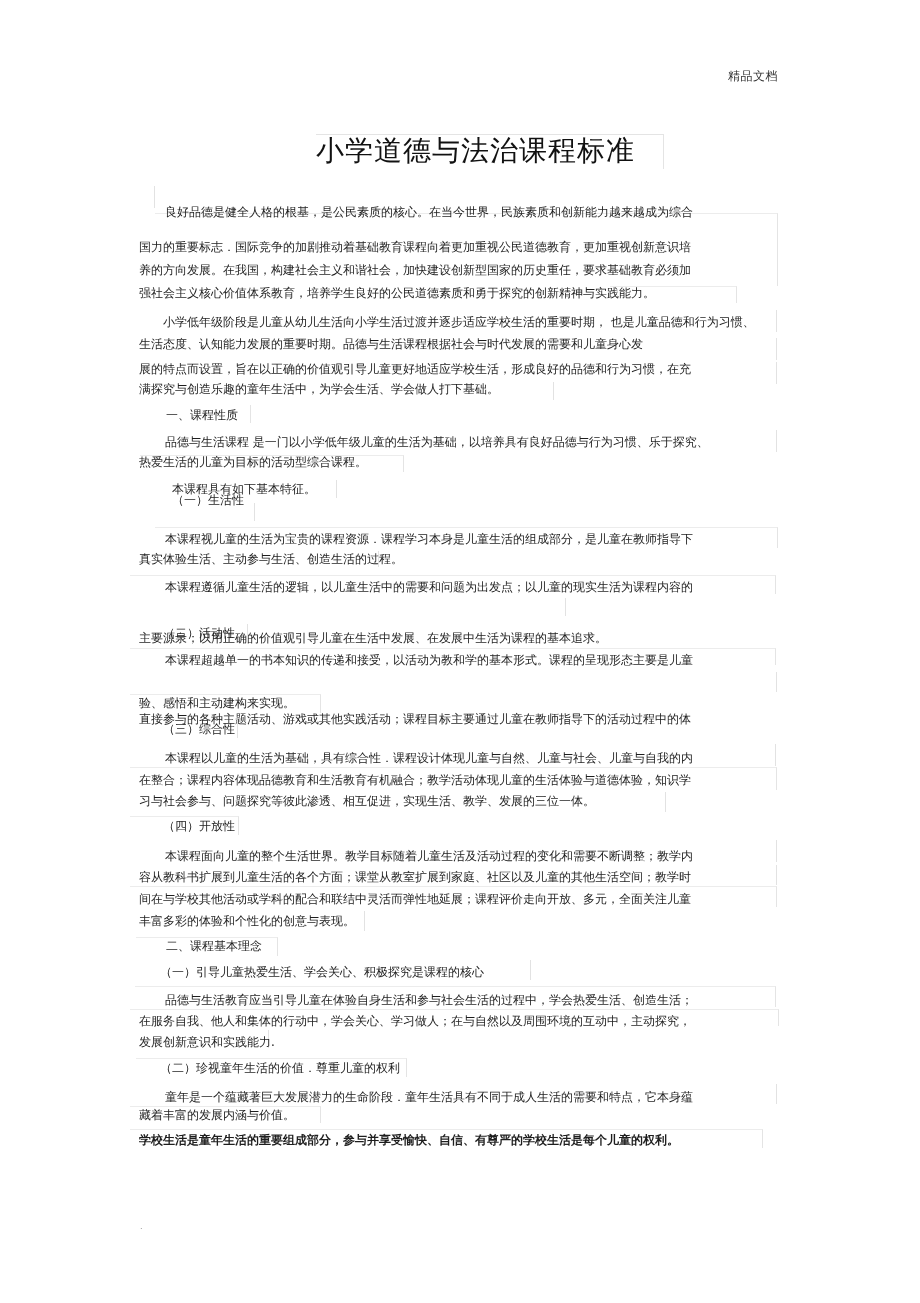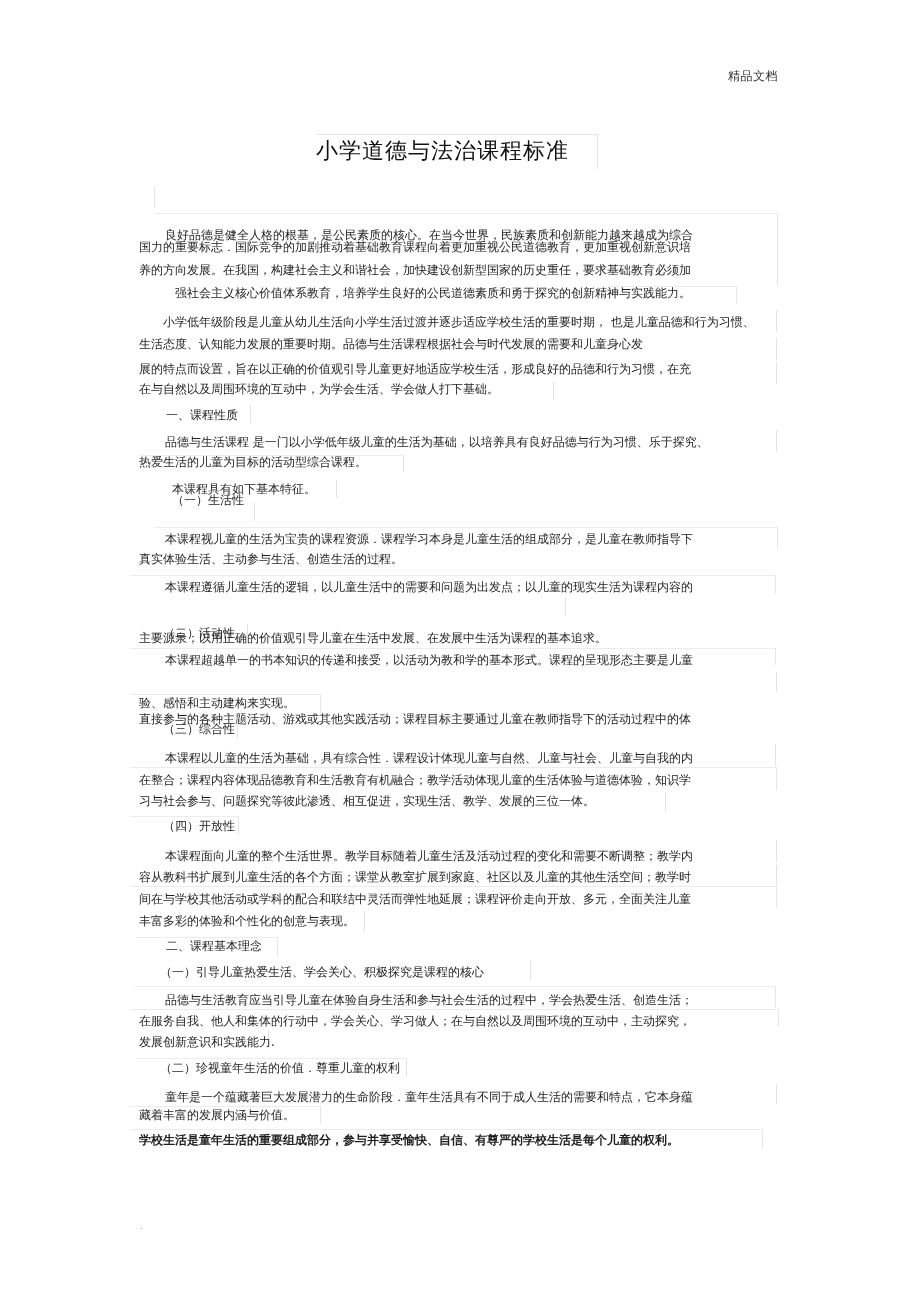--- a/index.html
+++ b/index.html
@@ -1,20 +1,20 @@
 <!DOCTYPE html>
 <html><head>
 <meta charset="utf-8">
 <style>
   html, body { margin: 0; padding: 0; background: #ffffff; }
   body { width: 920px; height: 1303px; position: relative; overflow: hidden;
          font-family: "DejaVu Serif", "Liberation Serif", serif; color: #1a1a1a; }
   .abs { position: absolute; }
   .header-mark { left: 728px; top: 68px; font-size: 12px; color: #333; letter-spacing: 0.5px; }
-  .title { left: 316px; top: 134px; font-size: 22px; color: #111; letter-spacing: 1px;
+  .title { left: 316px; top: 134px; font-size: 28px; color: #111; letter-spacing: 1px;
            font-family: "DejaVu Sans", "Liberation Sans", sans-serif; font-weight: normal;
            border-top: 1px solid #e4e4e4; border-right: 1px solid #e4e4e4; padding: 2px 28px 4px 0; line-height: 28px; }
   .line { position: absolute; left: 139px; font-size: 12px; line-height: 16px; white-space: nowrap; color: #1e1e1e; }
   .ind { left: 165px; }
   .ind2 { left: 163px; }
   .box { position: absolute; border-top: 1px solid #ececec; border-right: 1px solid #e4e4e4; }
   .vrule { position: absolute; width: 1px; background: #e2e2e2; }
   .dot { left: 140px; top: 1222px; font-size: 8px; color: #777; }
 </style>
 </head>
@@ -24,35 +24,35 @@
 
   <div class="abs header-mark">精品文档</div>
 
   <h1 class="abs title" style="margin:0;">小学道德与法治课程标准</h1>
 
   <div class="vrule" style="left:154px; top:186px; height:22px;"></div>
 
   <div class="box" style="left:155px; top:213px; width:622px; height:72px;"></div>
   <div class="box" style="left:610px; top:286px; width:126px; height:16px;"></div>
   <div>
-    <div class="line ind" style="top:228px;font-family:Liberation Mono, monospace;">良好品德是健全人格的根基，是公民素质的核心。在当今世界，民族素质和创新能力越来越成为综合</div>
+    <div class="line ind" style="top:204px;">良好品德是健全人格的根基，是公民素质的核心。在当今世界，民族素质和创新能力越来越成为综合</div>
     <div class="line" style="top:239px;">国力的重要标志．国际竞争的加剧推动着基础教育课程向着更加重视公民道德教育，更加重视创新意识培</div>
     <div class="line" style="top:262px;">养的方向发展。在我国，构建社会主义和谐社会，加快建设创新型国家的历史重任，要求基础教育必须加</div>
-    <div class="line" style="top:285px;margin-left:36px;">强社会主义核心价值体系教育，培养学生良好的公民道德素质和勇于探究的创新精神与实践能力。</div>
+    <div class="line" style="top:285px;">强社会主义核心价值体系教育，培养学生良好的公民道德素质和勇于探究的创新精神与实践能力。</div>
   </div>
 
   <div class="vrule" style="left:776px; top:310px; height:22px;"></div>
   <div class="vrule" style="left:776px; top:338px; height:22px;"></div>
   <div class="vrule" style="left:776px; top:362px; height:22px;"></div>
   <div class="vrule" style="left:553px; top:382px; height:18px;"></div>
   <div>
     <div class="line ind2" style="top:314px;">小学低年级阶段是儿童从幼儿生活向小学生活过渡并逐步适应学校生活的重要时期，  也是儿童品德和行为习惯、</div>
     <div class="line" style="top:336px;">生活态度、认知能力发展的重要时期。品德与生活课程根据社会与时代发展的需要和儿童身心发</div>
     <div class="line" style="top:361px;">展的特点而设置，旨在以正确的价值观引导儿童更好地适应学校生活，形成良好的品德和行为习惯，在充</div>
-    <div class="line" style="top:381px;">在与自然以及周围环境的互动中，为学会生活、学会做人打下基础。</div>
+    <div class="line" style="top:381px;">满探究与创造乐趣的童年生活中，为学会生活、学会做人打下基础。</div>
   </div>
 
   <div class="box" style="left:130px; top:405px; width:120px; height:18px; border-top:none;"></div>
   <div class="line" style="left:166px; top:407px;">一、课程性质</div>
 
   <div class="vrule" style="left:776px; top:430px; height:22px;"></div>
   <div class="box" style="left:140px; top:455px; width:263px; height:16px;"></div>
   <div class="line ind" style="top:434px;">品德与生活课程  是一门以小学低年级儿童的生活为基础，以培养具有良好品德与行为习惯、乐于探究、</div>
   <div class="line" style="top:454px;">热爱生活的儿童为目标的活动型综合课程。</div>
 

